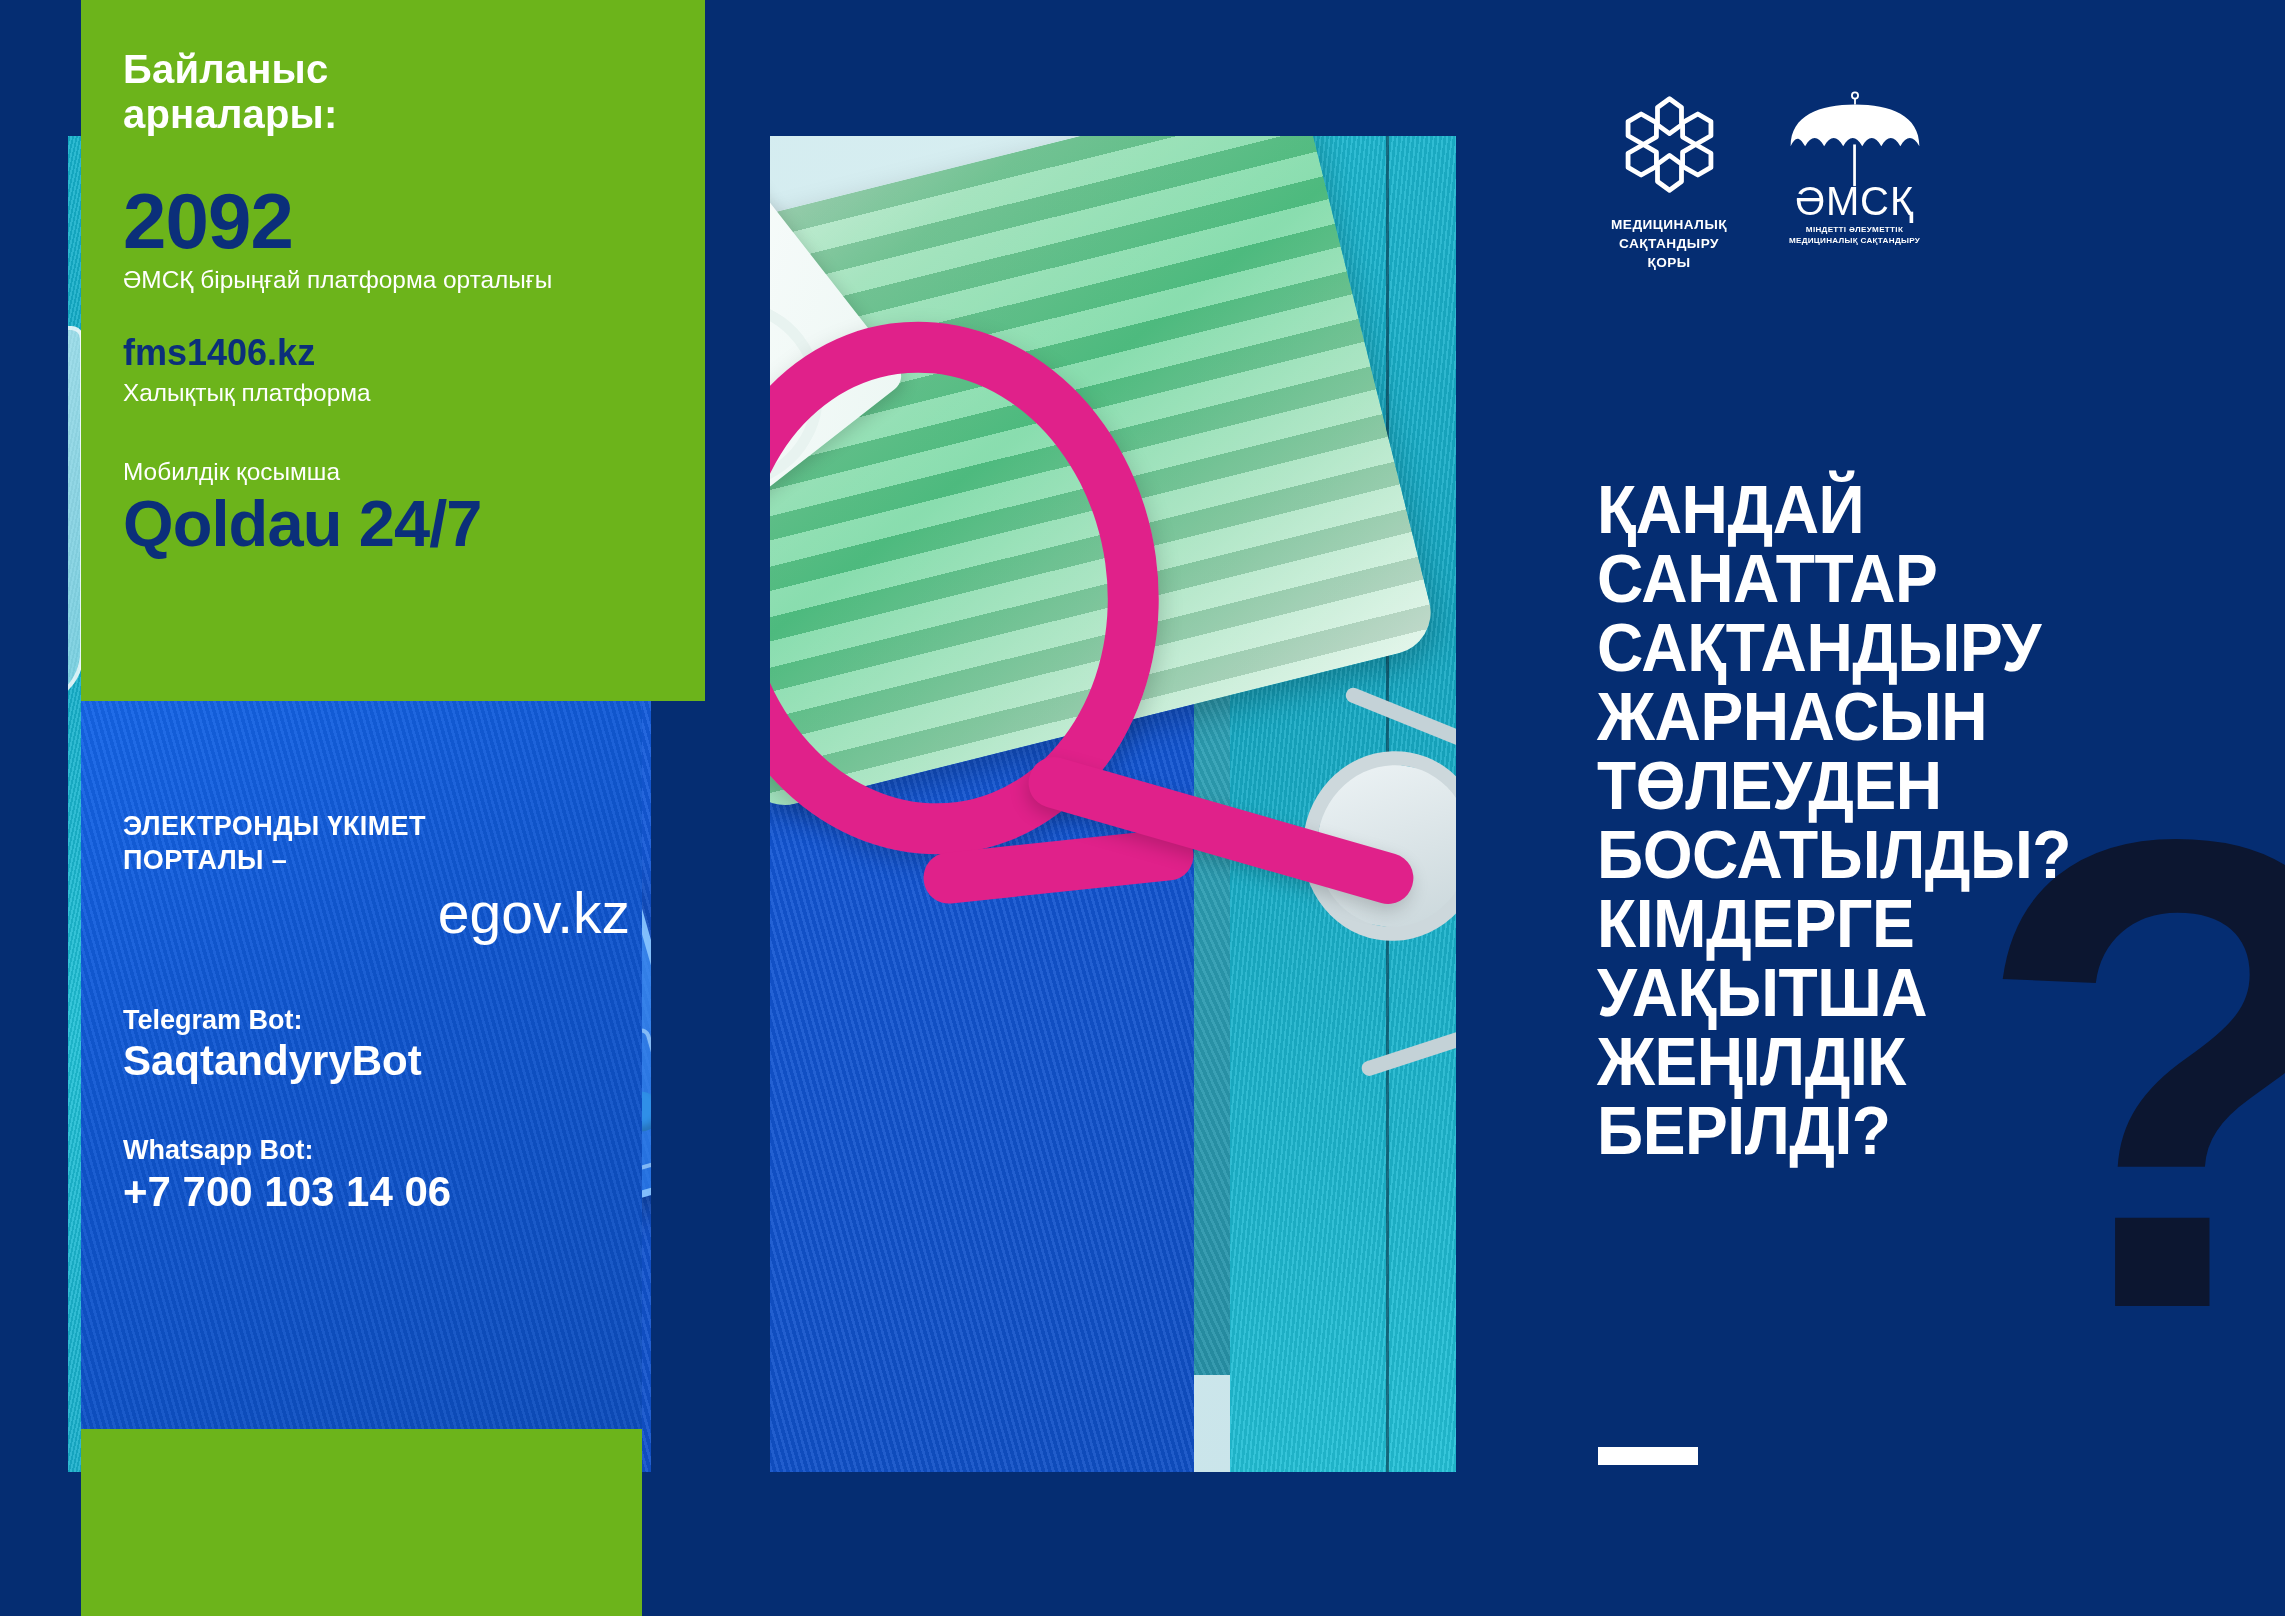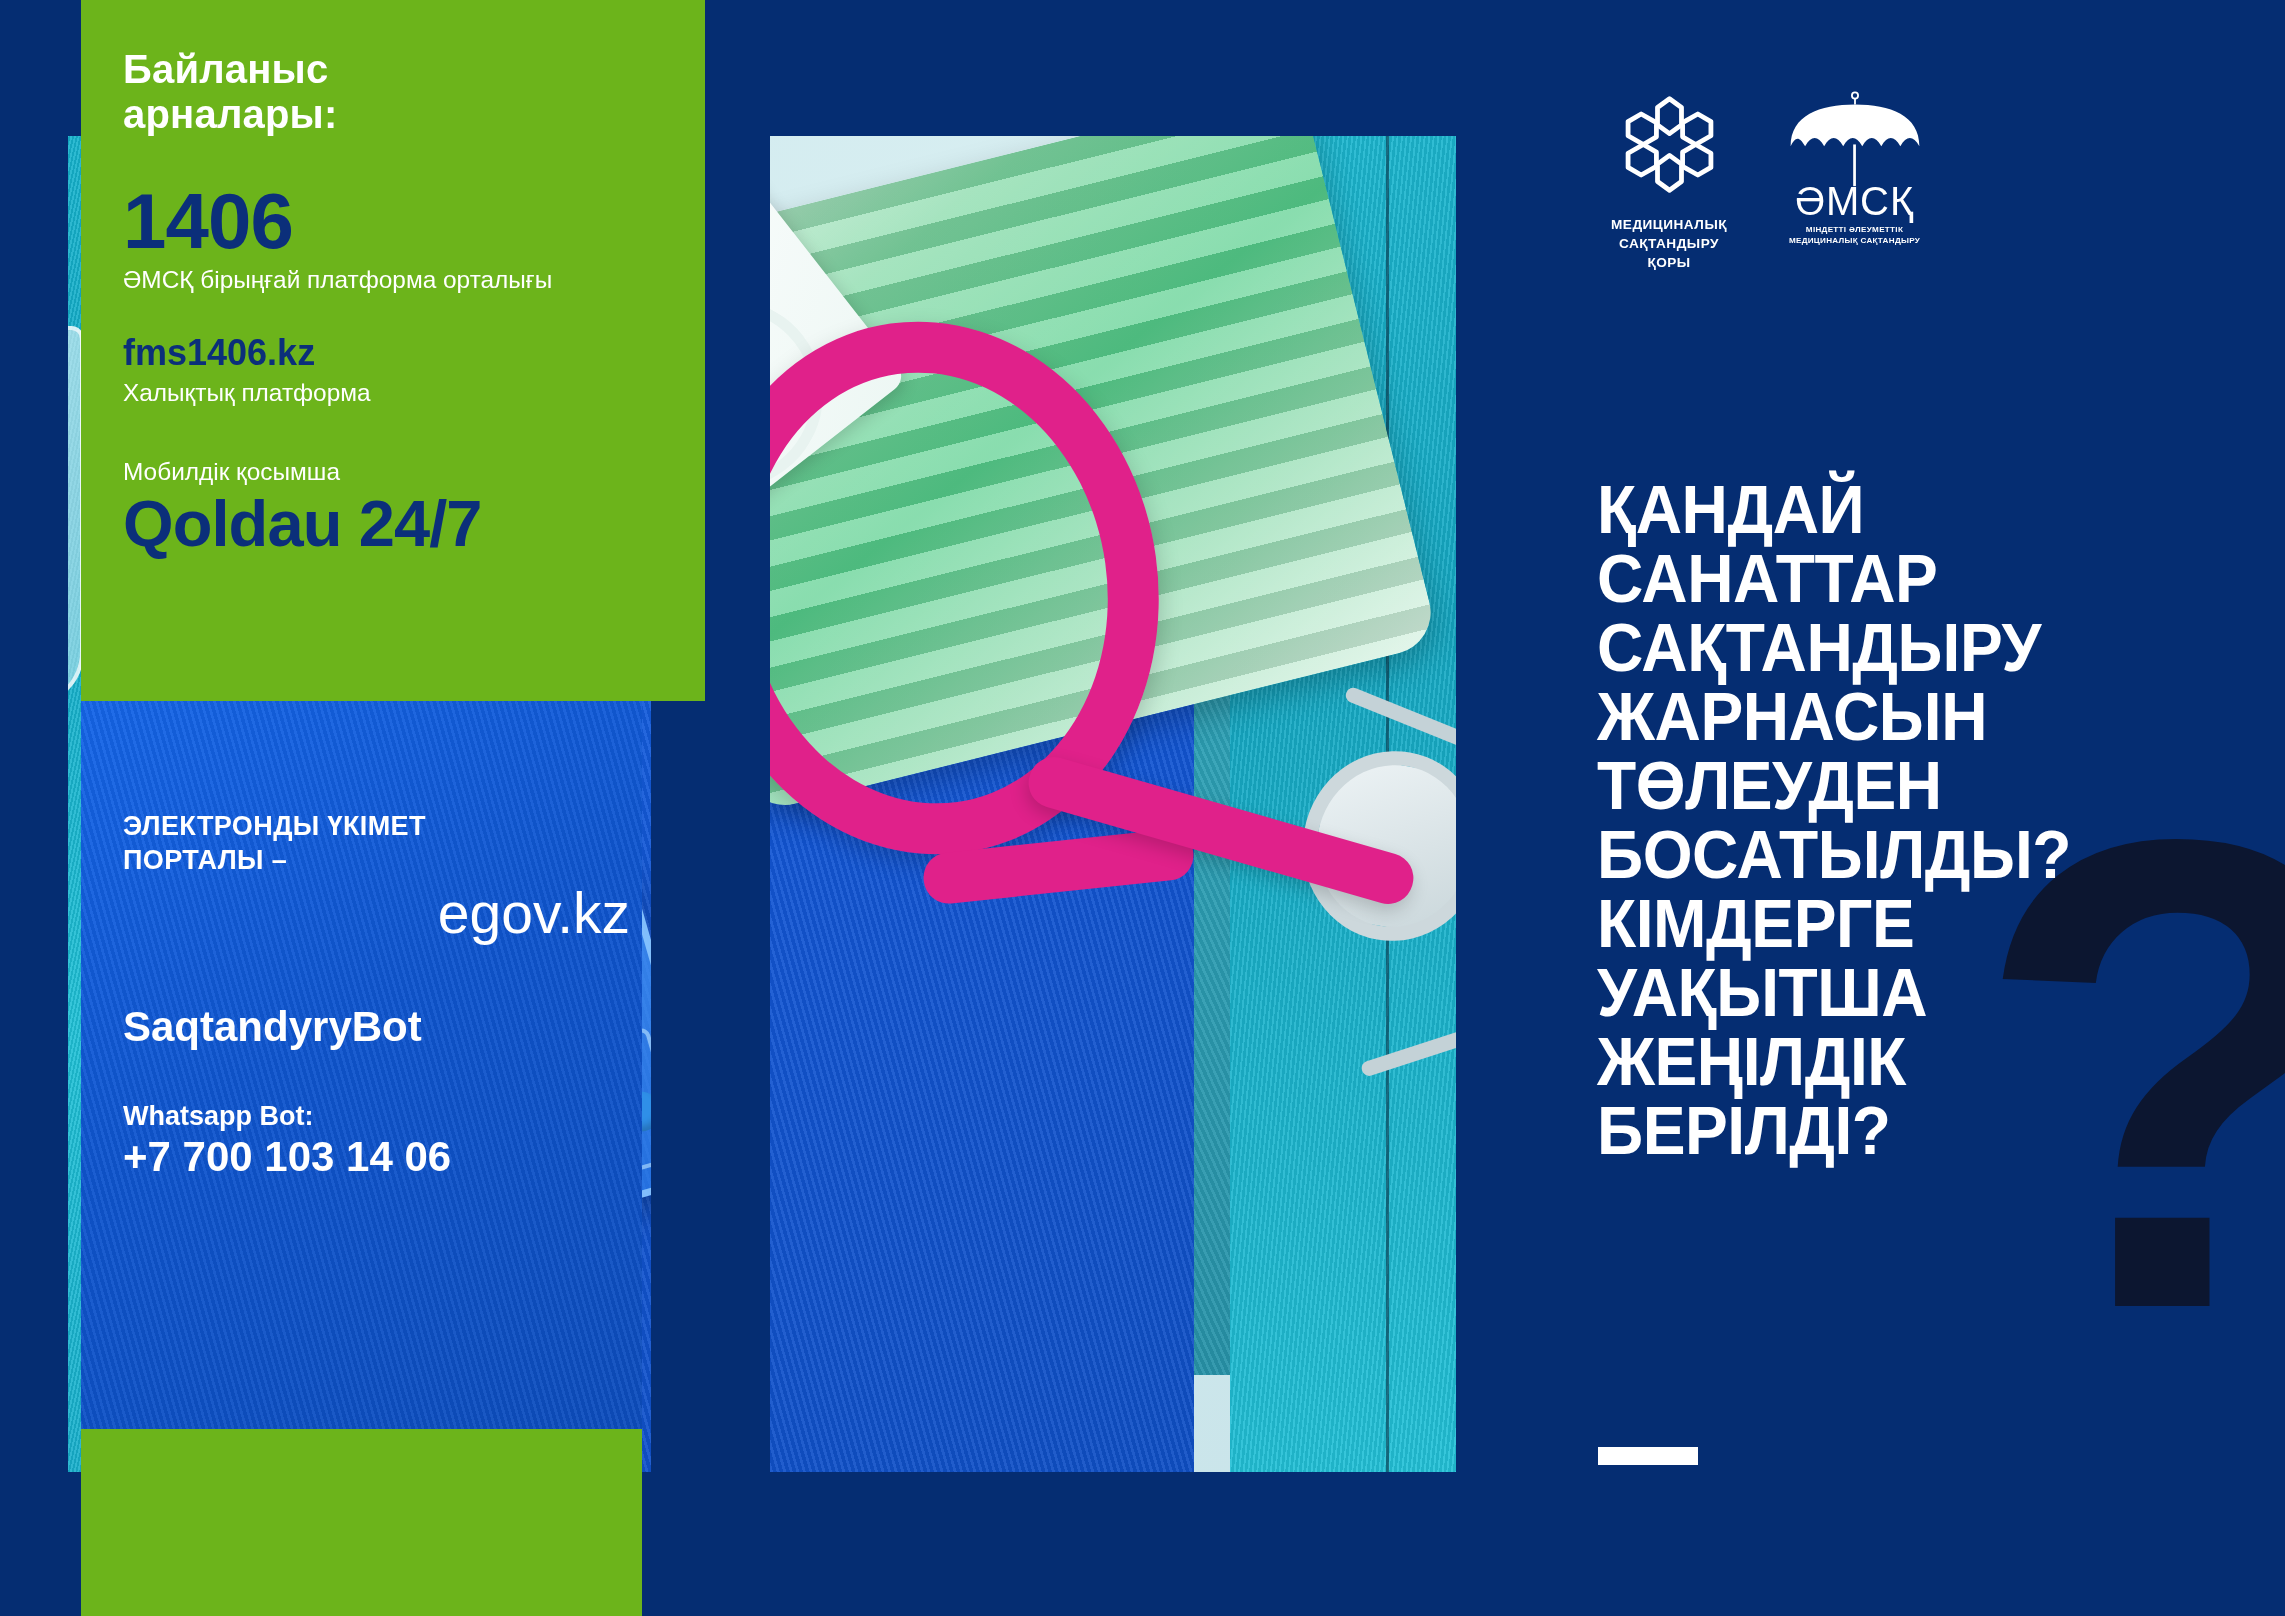--- a/index.html
+++ b/index.html
@@ -269,32 +269,33 @@
   <div class="bottom-navy"></div>
   <div class="mid-navy-a"></div>
   <div class="mid-navy-b"></div>
   <div class="mid-navy-c"></div>
   <div class="right-panel"></div>
   <div class="green-bottom-bar"></div>
 
   <div class="green-card">
     <p class="g-title">Байланыс
 арналары:</p>
-    <p class="g-num">1406</p>
+    <p class="g-num">2092</p>
     <p class="g-sub">ӘМСҚ бірыңғай платформа орталығы</p>
     <p class="g-site">fms1406.kz</p>
     <p class="g-site2">Халықтық платформа</p>
     <p class="g-label">Мобилдік қосымша</p>
     <p class="g-app">Qoldau 24/7</p>
   </div>
 
   <div class="blue-card">
     <p class="b-head">ЭЛЕКТРОНДЫ ҮКІМЕТ
 ПОРТАЛЫ –</p>
     <p class="b-big">egov.kz</p>
+    <p class="b-lab">Telegram Bot:</p>
     <p class="b-val">SaqtandyryBot</p>
     <p class="b-lab">Whatsapp Bot:</p>
     <p class="b-val last">+7 700 103 14 06</p>
   </div>
 
   <div class="logos">
 
     <div class="logo-a">
       <div class="mark">
         <svg viewBox="0 0 100 100" width="109" height="109" aria-hidden="true">

